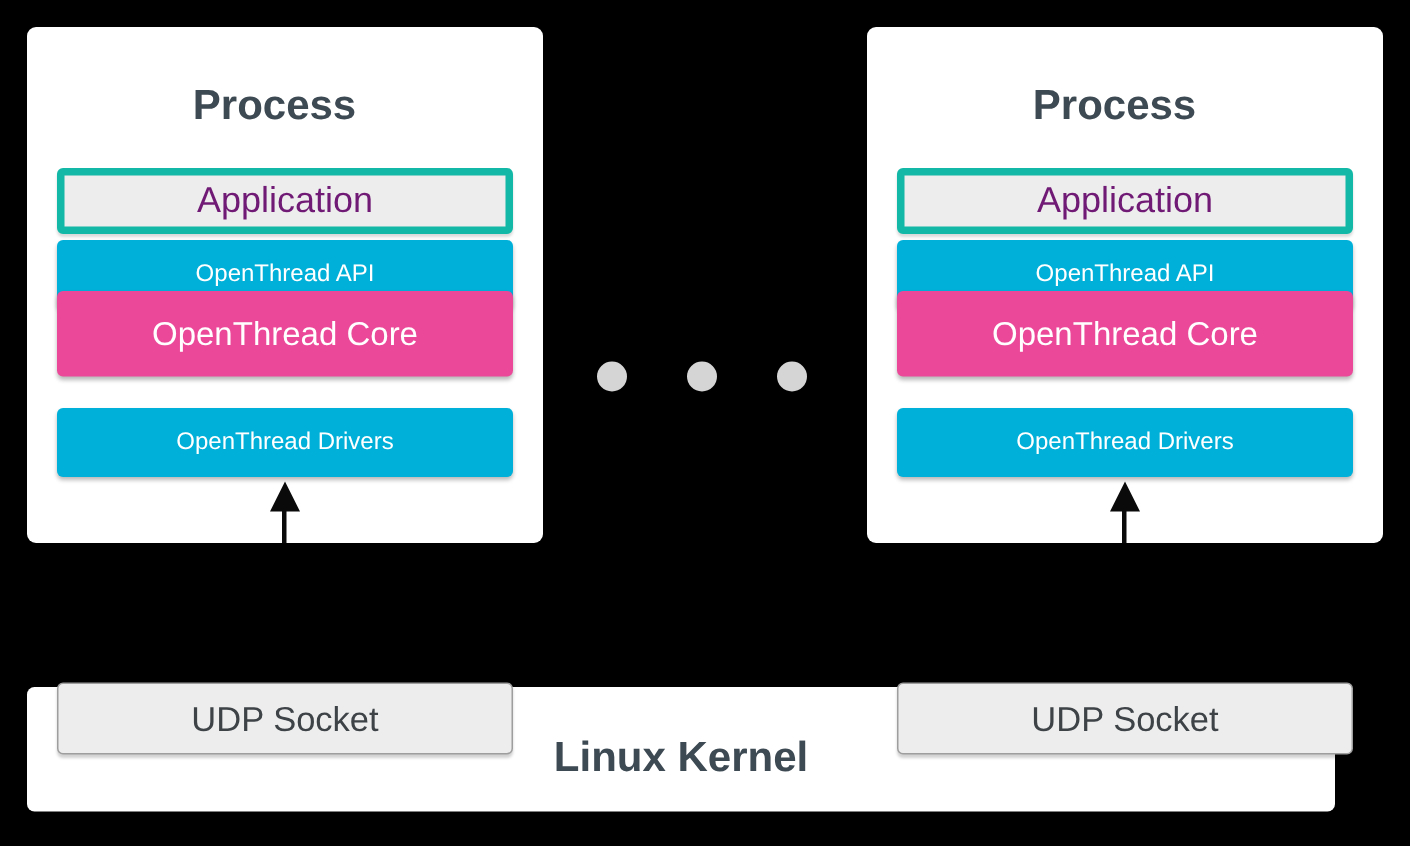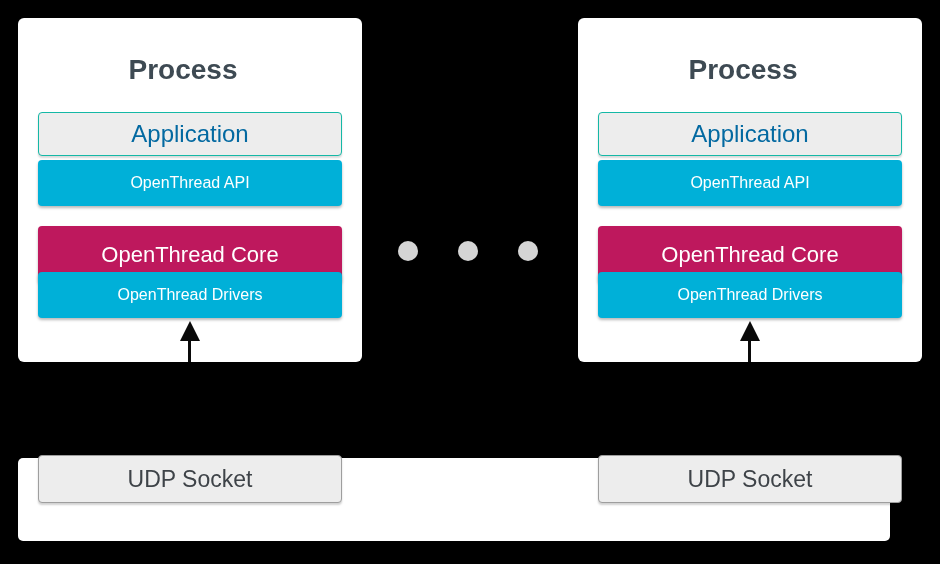--- a/index.html
+++ b/index.html
@@ -48,33 +48,33 @@
     box-sizing: border-box;
     display: flex;
     align-items: center;
     justify-content: center;
     border-radius: 4px;
   }
   .layer.gray {
     top: 94px;
     height: 44px;
     background: #ededed;
-    border: 1px solid #14b8a6;
-    color: #0369a1;
+    border: 5px solid #14b8a6;
+    color: #701a75;
     font-size: 24px;
     box-shadow: 0 2px 2px rgba(0,0,0,0.15);
   }
   .layer.cyan {
     background: #00b0d8;
     color: #ffffff;
     font-size: 16px;
     box-shadow: 0 2px 3px rgba(0,0,0,0.28);
   }
   .layer.api     { top: 142px; height: 46px; }
-  .layer.core    { top: 208px; height: 57px; background: #be185d; color: #ffffff;
+  .layer.core    { top: 176px; height: 57px; background: #ec4899; color: #ffffff;
                    font-size: 22px; box-shadow: 0 2px 3px rgba(0,0,0,0.28); }
   .layer.drivers { top: 254px; height: 46px; }
 
   
   .up-arrow {
     position: absolute;
     left: 162px;
     top: 303px;
     width: 20px;
     height: 41px;
@@ -184,16 +184,17 @@
     <div class="layer core">OpenThread Core</div>
     <div class="layer cyan drivers">OpenThread Drivers</div>
     <div class="up-arrow">
       <div class="head"></div>
       <div class="stem"></div>
     </div>
   </div>
 
   <div class="kernel-card">
     <div class="socket pos-left">UDP Socket</div>
+    <div class="kernel-label">Linux Kernel</div>
     <div class="socket pos-right">UDP Socket</div>
   </div>
 
 </div>
 
 </body></html>

